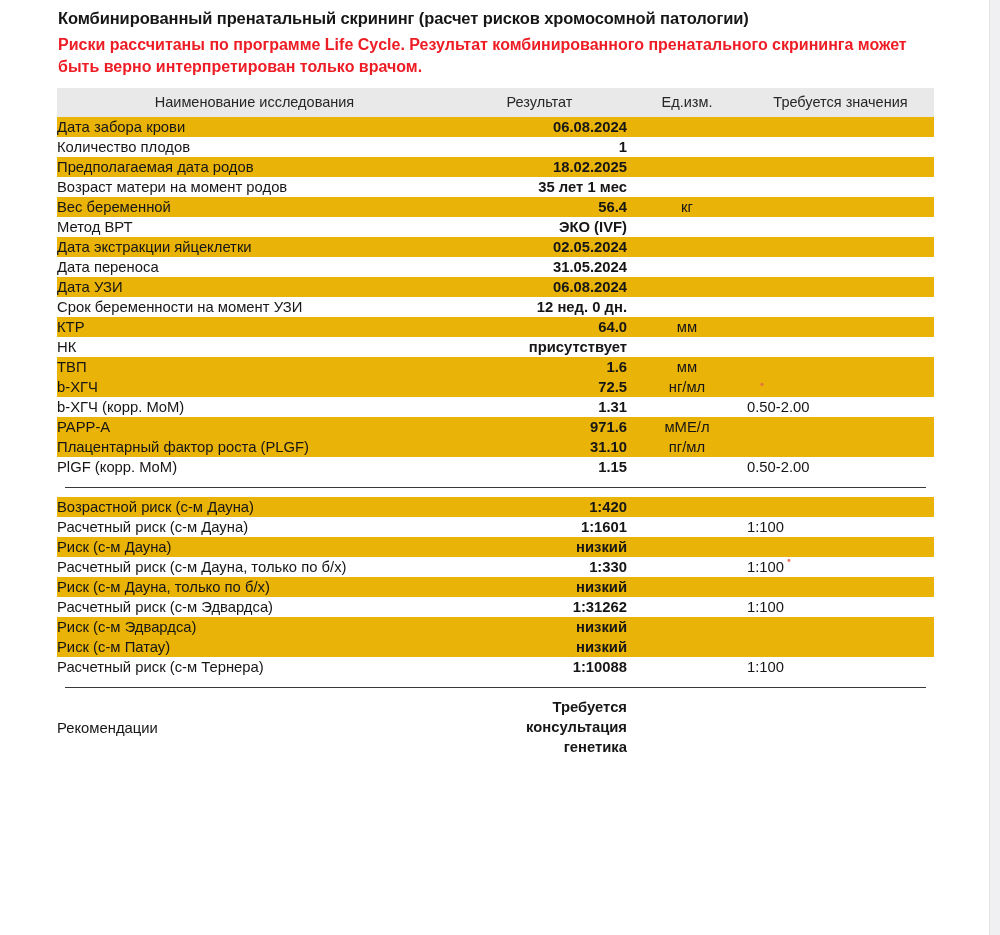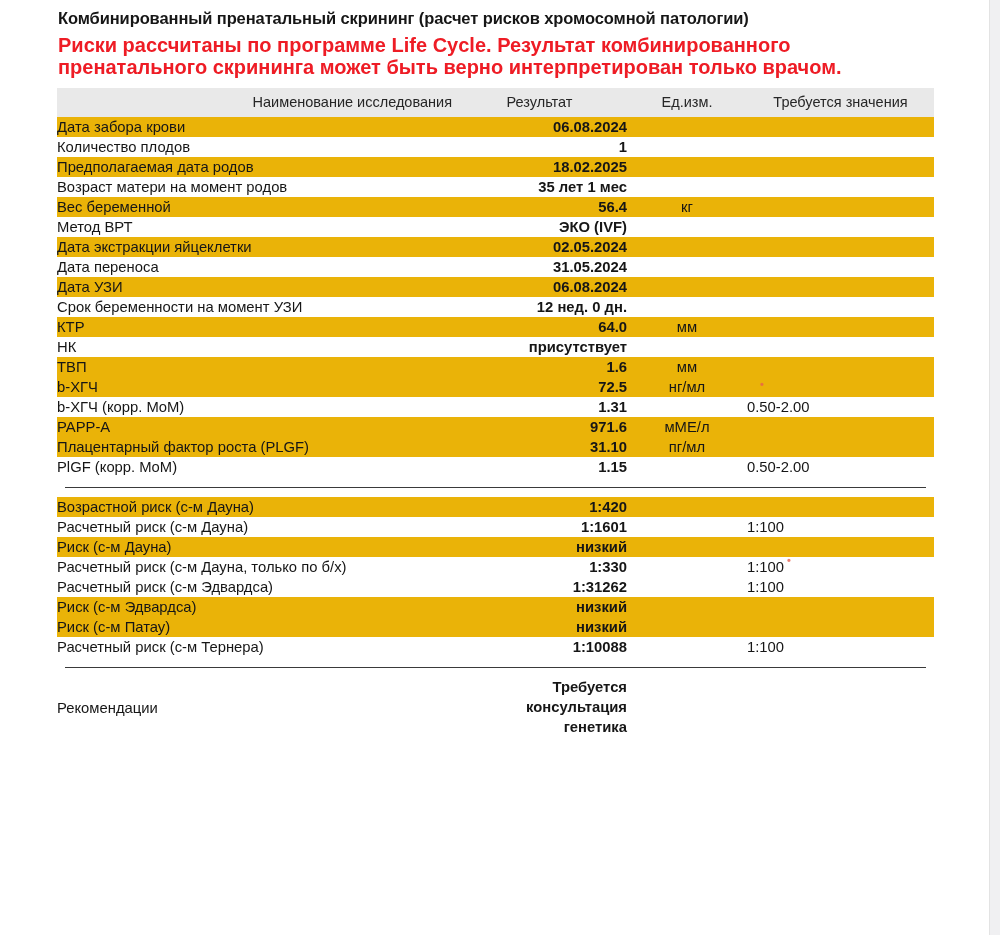--- a/index.html
+++ b/index.html
@@ -58,21 +58,21 @@
     padding: 9px 0 0 58px;
     font-size: 16.5px;
     font-weight: bold;
     color: #161616;
     letter-spacing: -0.1px;
     white-space: nowrap;
   }
   .warning {
     margin: 0;
     padding: 6px 58px 0 58px;
-    font-size: 20px;
+    font-size: 16px;
     font-weight: bold;
     color: #ee1c25;
     line-height: 22px;
     max-width: 880px;
   }
 
   table.rep {
     border-collapse: collapse;
     margin: 10px 0 0 57px;
     width: 877px;
@@ -87,21 +87,21 @@
   table.rep thead th {
     background: #e9e9e9;
     font-weight: normal;
     font-size: 14.5px;
     color: #262626;
     padding: 5px 0 6px 0;
     height: 18px;
     vertical-align: middle;
     border: 0;
   }
-  th.h-name { text-align: right; padding-left: 8px; }
+  th.h-name { text-align: center; padding-left: 8px; }
   th.h-res  { text-align: center; }
   th.h-unit { text-align: center; }
   th.h-norm { text-align: center; }
 
   table.rep tbody tr.odd  { background: #eab308; }
   table.rep tbody tr.even { background: #ffffff; }
 
   table.rep tbody td {
     padding: 0;
     height: 20px;
@@ -315,20 +315,26 @@
             <td class="t-res">низкий</td>
             <td class="t-unit"></td>
             <td class="t-norm"></td>
           </tr>
           <tr class="even">
             <td class="t-name">Расчетный риск (с-м Дауна, только по б/х)</td>
             <td class="t-res">1:330</td>
             <td class="t-unit"></td>
             <td class="t-norm">1:100</td>
           </tr>
+          <tr class="odd">
+            <td class="t-name">Риск (с-м Дауна, только по б/х)</td>
+            <td class="t-res">низкий</td>
+            <td class="t-unit"></td>
+            <td class="t-norm"></td>
+          </tr>
           <tr class="even">
             <td class="t-name">Расчетный риск (с-м Эдвардса)</td>
             <td class="t-res">1:31262</td>
             <td class="t-unit"></td>
             <td class="t-norm">1:100</td>
           </tr>
           <tr class="odd">
             <td class="t-name">Риск (с-м Эдвардса)</td>
             <td class="t-res">низкий</td>
             <td class="t-unit"></td>

